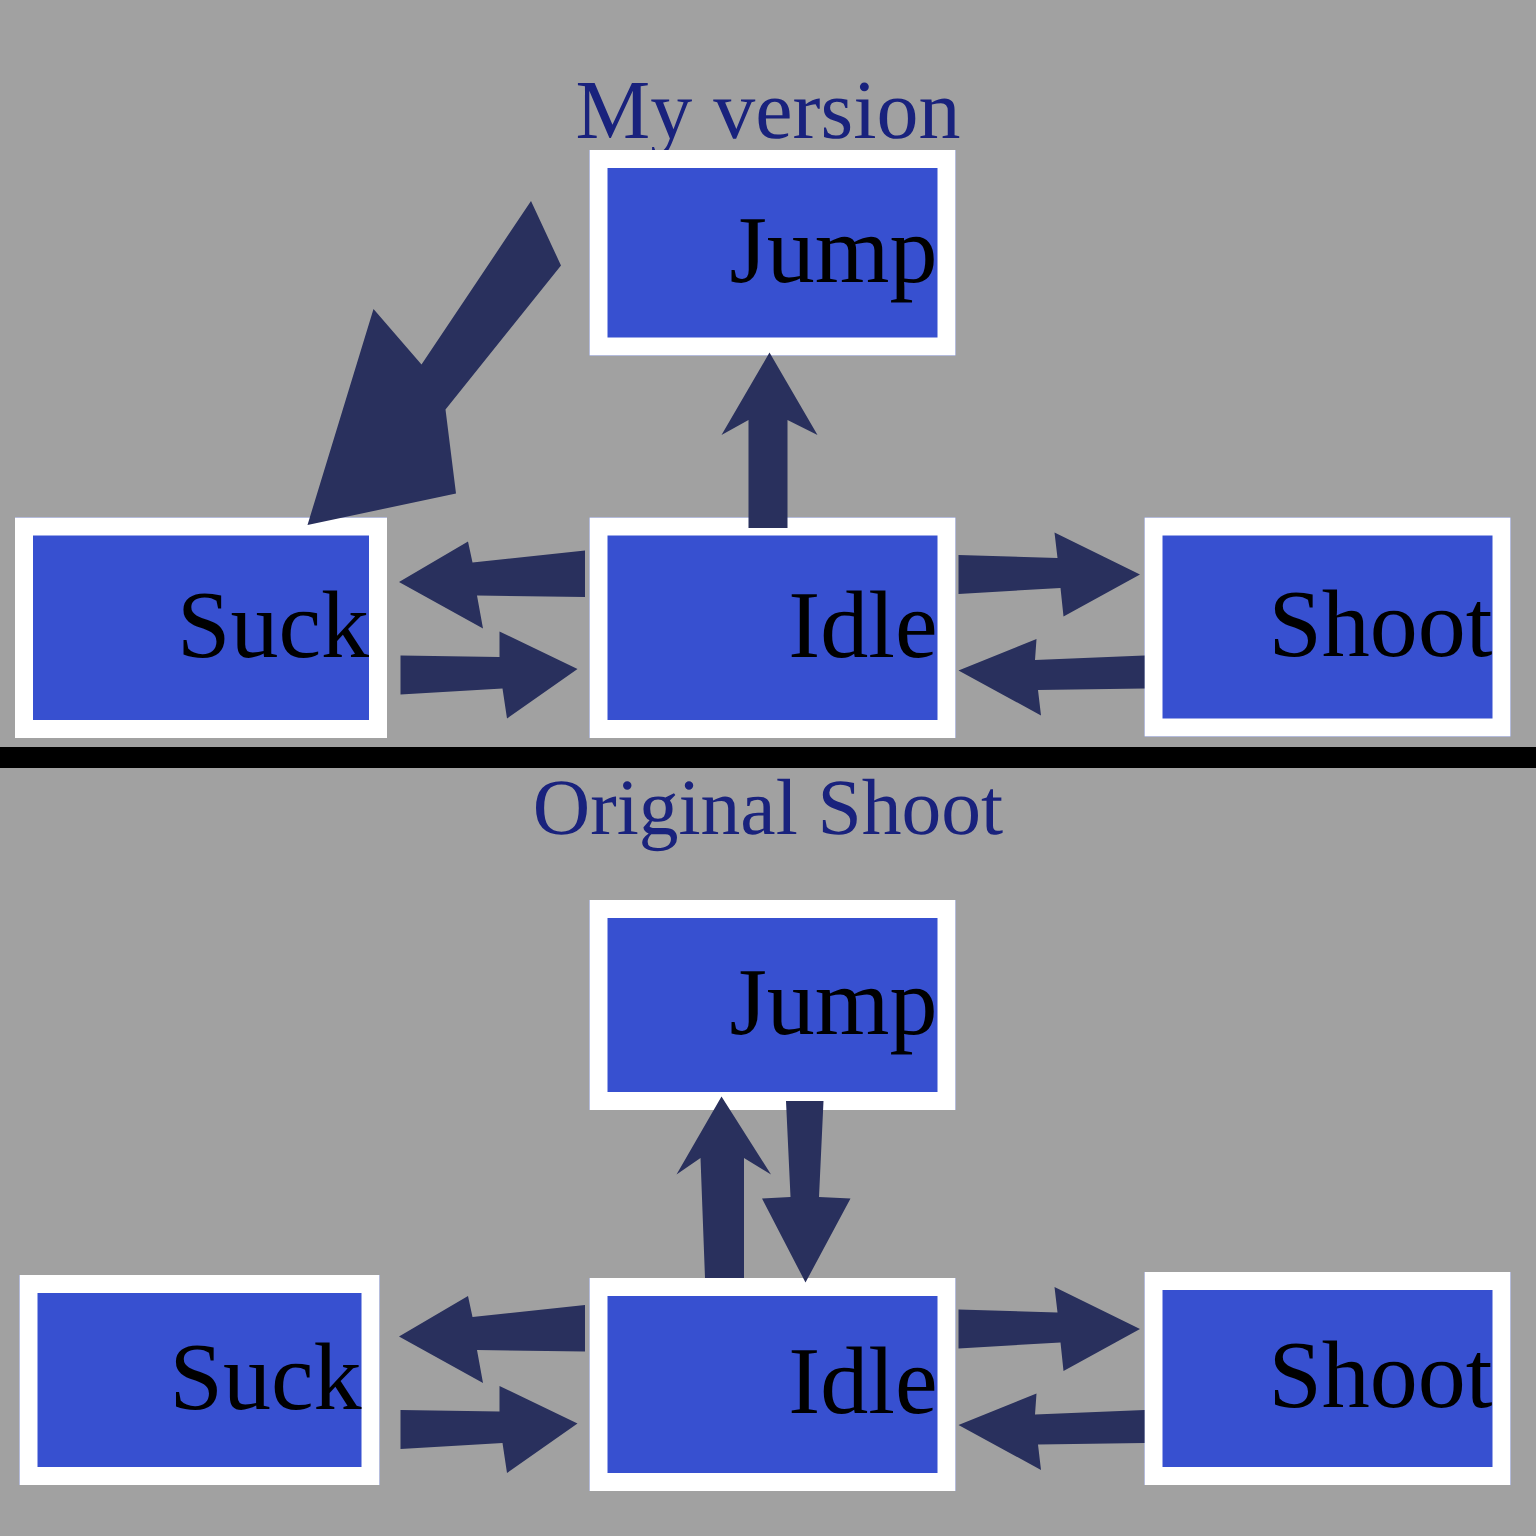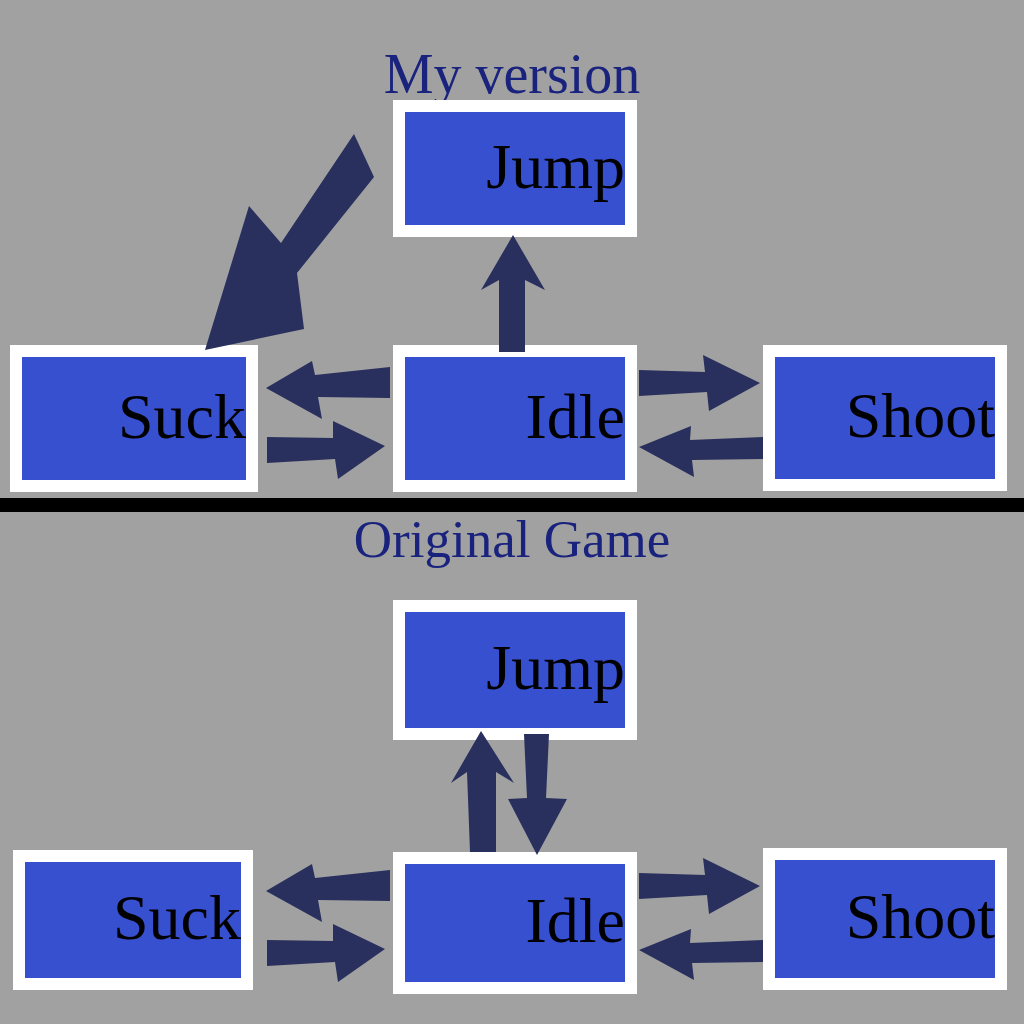--- a/index.html
+++ b/index.html
@@ -57,21 +57,21 @@
     height: 14px;
     background: var(--divider, #000000);
   }
 </style>
 </head>
 <body>
 
 <div id="canvas">
 
   <div class="title title-1">My version</div>
-  <div class="title title-2">Original Game</div>
+  <div class="title title-2">Original Shoot</div>
 
   <div class="divider"></div>
 
   <div class="node" style="left:393px; top:100px; width:244px; height:137px">
     <span class="node-label">Jump</span>
   </div>
   <div class="node" style="left:10px; top:345px; width:248px; height:147px">
     <span class="node-label">Suck</span>
   </div>
   <div class="node" style="left:393px; top:345px; width:244px; height:147px">

